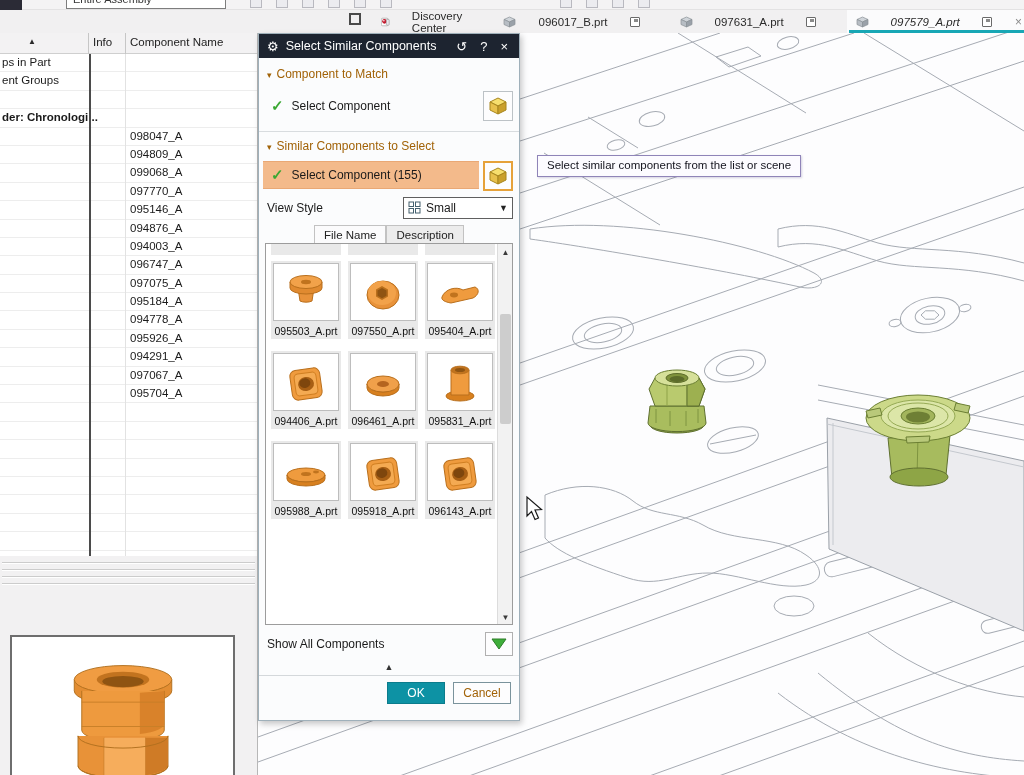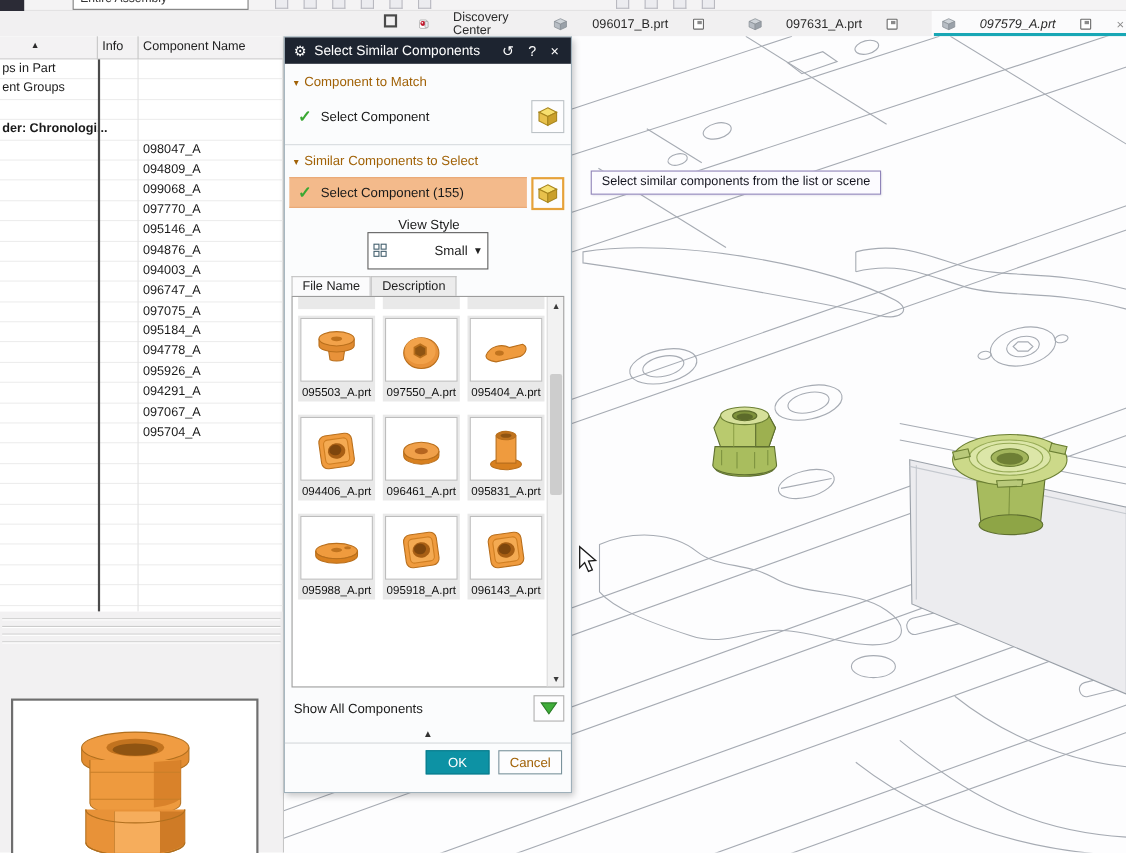--- a/index.html
+++ b/index.html
@@ -79,27 +79,27 @@
   .grp-head .caret { font-size:9px; margin-right:5px; }
   .sel-row { display:flex; align-items:center; gap:8px; margin:6px 0 8px 0; }
   .sel-row .check { color:#3aa832; font-weight:bold; font-size:15px; margin-left:6px; }
   .sel-row .lbl { flex:1; font-size:12px; }
   .cube-btn { width:30px; height:30px; border:1px solid #bcc2c6; background:#fdfdfe;
     display:flex; align-items:center; justify-content:center; flex:0 0 auto; }
   .cube-btn.hl { border:2px solid #e6a23a; }
   .sel-row.hl-row { background:#f3ba8b; border-top:1px solid #e9a875; border-bottom:1px solid #e9a875;
     margin:4px -2px 6px -2px; padding:4px 2px; }
   .grp-sep { height:1px; background:#d8dcdf; margin:2px -6px 2px -6px; }
-  .vs-row { display:flex; align-items:center; margin:2px 0 6px 0;flex-direction:column; }
+  .vs-row { display:flex; align-items:center; margin:2px 0 6px 0; }
   .vs-row .vsl { flex:1; font-size:12px; padding-left:2px; }
   .dropdown { width:110px; height:22px; border:1px solid #5f5f5f; background:#fff;
-    display:flex; align-items:center; gap:5px; padding:16px 4px;text-align:right; }
+    display:flex; align-items:center; gap:5px; padding:4px 4px; }
   .dropdown .dd-val { flex:1; font-size:12px; }
   .dropdown .dd-caret { font-size:9px; color:#222; }
-  .listtabs { display:flex; margin:0; }
+  .listtabs { display:flex; margin:0;justify-content:center; }
   .ltab { font-size:11.5px; padding:3px 9px 2px 9px; border:1px solid #c2c2c2; border-bottom:none;
     background:#ececec; color:#222; }
   .ltab.active { background:#fbfbfc; }
   #gridbox { border:1px solid #9c9c9c; background:#fff; height:408px; position:relative; overflow:hidden; }
   #gridscroll { position:absolute; right:0; top:0; width:15px; height:100%; background:#f2f2f2;
     border-left:1px solid #dcdcdc; }
   #gridscroll .sarr { position:absolute; left:0; width:15px; height:15px; text-align:center;
     font-size:8px; color:#3a3a3a; padding-top:4px; }
   #gridscroll .sarr.up { top:0; }
   #gridscroll .sarr.dn { bottom:0; }

